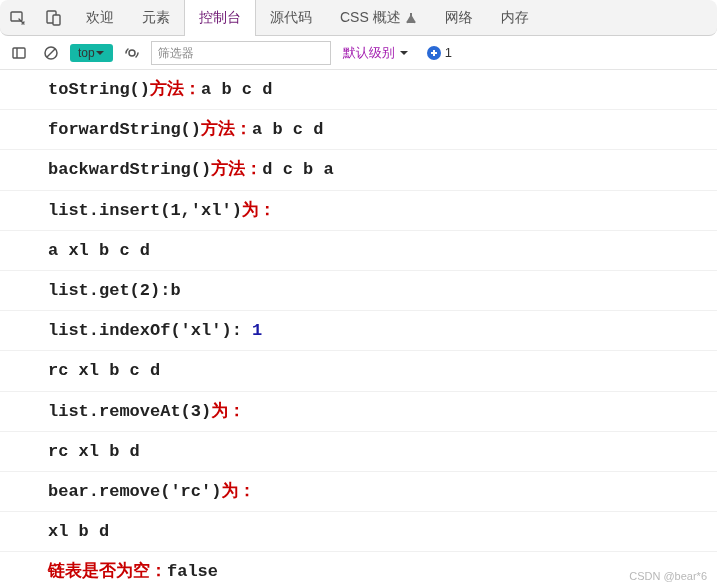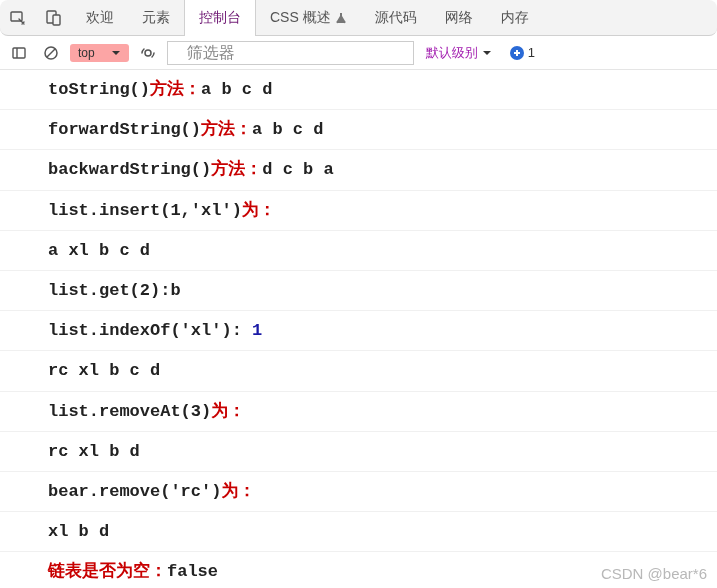--- a/index.html
+++ b/index.html
@@ -59,33 +59,33 @@
       align-items: center;
       justify-content: center;
       width: 26px;
       height: 26px;
       color: #555;
       cursor: pointer;
     }
     .context-selector {
       display: flex;
       align-items: center;
-      background: #fca5a5;
+      background: #14b8a6;
       padding: 2px 8px;
       border-radius: 3px;
       cursor: pointer;
-      gap: 16px;
+      gap: 0;
       font-size: 12px;
     }
     .filter-input {
       flex: 0 0 180px;
       height: 24px;
       border: 1px solid #ccc;
-      padding: 0 19px;
-      font-size: 16px;
+      padding: 0 6px;
+      font-size: 12px;
       color: #333;
       outline: none;
     }
     .filter-input::placeholder { color: #888; }
     .log-level {
       display: flex;
       align-items: center;
       gap: 4px;
       cursor: pointer;
       font-size: 13px;
@@ -127,21 +127,21 @@
       padding: 6px 8px 6px 12px;
       color: #2866d8;
       font-family: Consolas, monospace;
       font-size: 14px;
     }
     .watermark {
       position: absolute;
       right: 10px;
       bottom: 6px;
       color: #b8b8b8;
-      font-size: 15px;
+      font-size: 11px;
       font-family: Arial, sans-serif;
     }
     svg { display: block; }
   </style>
 </head>
 <body>
 
 <div class="tab-bar">
   <div class="icon-btn">
     <svg width="18" height="18" viewBox="0 0 18 18" fill="none" stroke="#555" stroke-width="1.4">
@@ -158,28 +158,28 @@
   <div class="tab">
       <span>欢迎</span>
     </div>
   <div class="tab">
       <span>元素</span>
     </div>
   <div class="tab active">
       <span>控制台</span>
     </div>
   <div class="tab">
+      <span>源代码</span>
+    </div>
+  <div class="tab">
     <span>CSS 概述</span>
     <svg width="12" height="12" viewBox="0 0 12 12" fill="#777">
         <path d="M5 1h2v3l3 5a1 1 0 0 1-1 2H3a1 1 0 0 1-1-2l3-5V1z"></path>
       </svg>
   </div>
-  <div class="tab">
-      <span>源代码</span>
-    </div>
   <div class="tab">
       <span>网络</span>
     </div>
   <div class="tab">
       <span>内存</span>
     </div>
 </div>
 
 <div class="toolbar">
   <div class="tool-btn">

